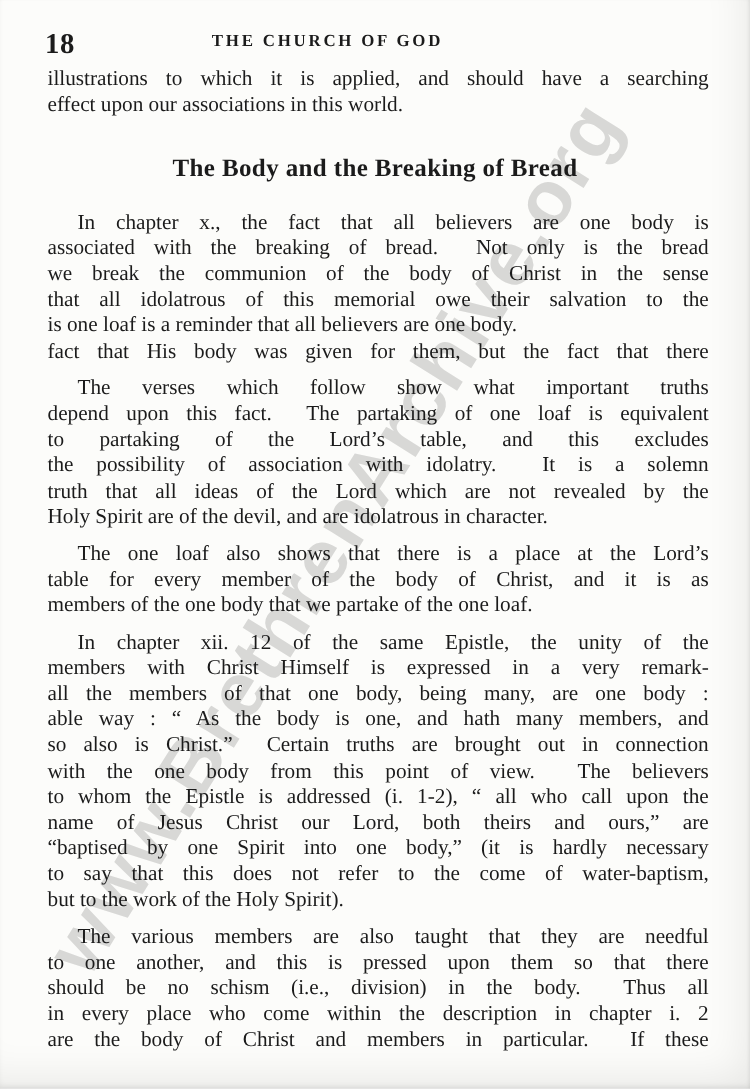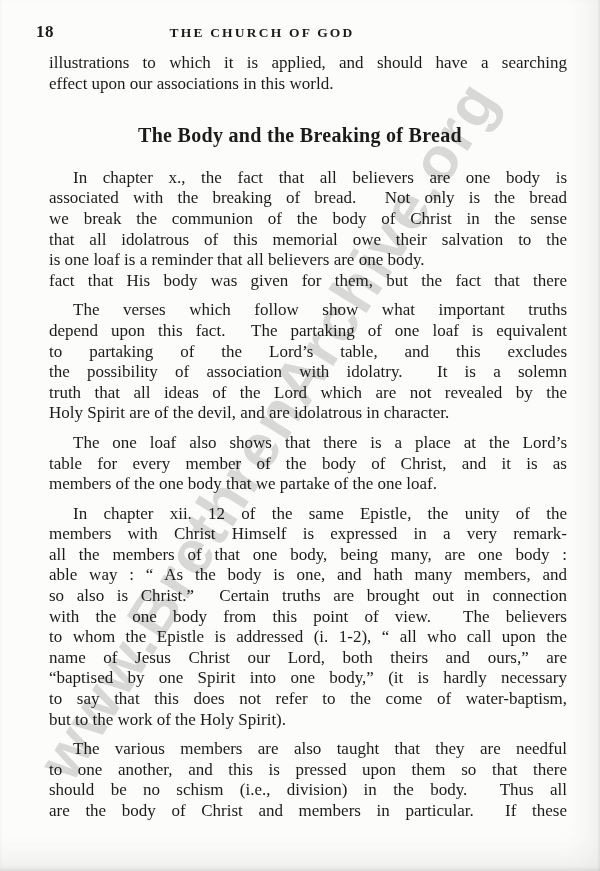--- a/index.html
+++ b/index.html
@@ -31,36 +31,36 @@
     letter-spacing:2px;
     white-space:nowrap;
     color:var(--wm);
     user-select:none;
     pointer-events:none;
     z-index:0;
   }
   .header{position:relative;height:40px;z-index:1;}
   .pagenum{
     position:absolute;left:36px;top:22px;
-    font-size:17px;font-weight:bold;letter-spacing:0.5px;
+    font-size:23px;font-weight:bold;letter-spacing:0.5px;
   }
   .running{
     position:absolute;left:0;right:76px;top:25px;
     text-align:center;
     font-weight:bold;
     font-size:13.5px;
     letter-spacing:2.2px;
   }
   .body{
     position:relative;z-index:1;
     margin:0 33px;
     font-size:17px;
     line-height:20.6px;
   }
-  .para{margin:0 0 9px 16px;}
+  .para{margin:0 0 9px 5px;}
   .para:first-child{margin-top:13px;}
   .line{
     text-align:justify;
     text-align-last:justify;
   }
   .line.last{text-align-last:left;}
   .line.indent{text-indent:24px;}
   .heading{
     margin:31px 0 22px 0;
     text-align:center;
@@ -117,16 +117,17 @@
         <div class="line">to whom the Epistle is addressed (i. 1-2), “ all who call upon the</div>
         <div class="line">name of Jesus Christ our Lord, both theirs and ours,” are</div>
         <div class="line">“baptised by one Spirit into one body,” (it is hardly necessary</div>
         <div class="line">to say that this does not refer to the come of water-baptism,</div>
         <div class="line last">but to the work of the Holy Spirit).</div>
       </div>
       <div class="para">
         <div class="line indent">The various members are also taught that they are needful</div>
         <div class="line">to one another, and this is pressed upon them so that there</div>
         <div class="line">should be no schism (i.e., division) in the body.&nbsp; Thus all</div>
+        <div class="line">in every place who come within the description in chapter i. 2</div>
         <div class="line">are the body of Christ and members in particular.&nbsp; If these</div>
       </div>
     </div>
 </div>
 
 </body></html>

